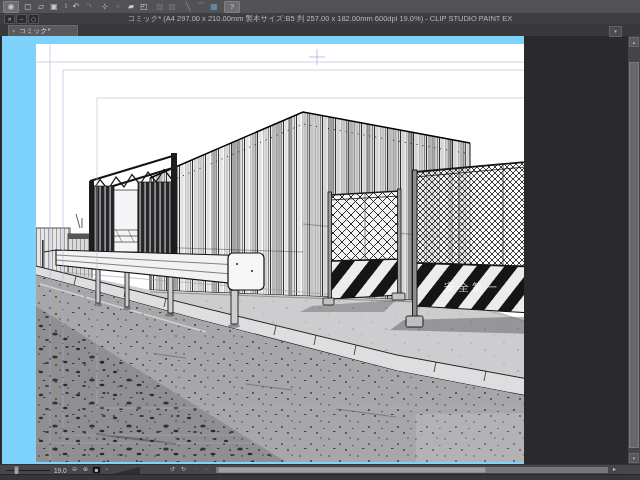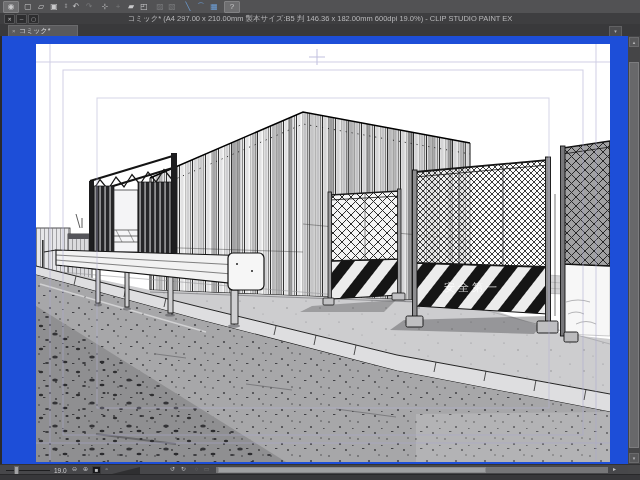--- a/index.html
+++ b/index.html
@@ -21,21 +21,21 @@
   .title-text{position:absolute;left:0;right:0;top:0;height:11px;line-height:11px;text-align:center;
         font-size:7.5px;color:#b8b8ba;white-space:nowrap;}
   
   .tabbar{left:0;top:24px;width:640px;height:12px;background:#39393b;}
   .tab{position:absolute;left:8px;top:1px;width:70px;height:11px;background:#5a5a5c;border:1px solid #6a6a6c;
        border-bottom:none;color:#d8d8da;font-size:7px;line-height:10px;padding-left:10px;box-sizing:border-box;}
   .tab .tclose{position:absolute;left:3px;top:0;font-size:6px;color:#a8a8aa;}
   .tabmenu{position:absolute;right:18px;top:2px;width:11px;height:9px;background:#4c4c4e;border:1px solid #616163;
        color:#b0b0b2;font-size:5px;line-height:8px;text-align:center;}
   
-  .canvas-area{left:2px;top:36px;width:626px;height:428px;background:#1d4ed8;overflow:hidden;}
+  .canvas-area{left:2px;top:36px;width:522px;height:428px;background:#7dd3fc;overflow:hidden;}
   .page{position:absolute;left:34px;top:8px;width:574px;height:418px;background:#ffffff;}
   
   .vscroll{left:628px;top:36px;width:12px;height:428px;background:#454547;}
   .vbtn{position:absolute;left:1px;width:10px;height:10px;background:#58585a;border:1px solid #6a6a6c;
         color:#b5b5b7;font-size:5px;line-height:9px;text-align:center;box-sizing:border-box;}
   .vthumb{position:absolute;left:1px;top:26px;width:10px;height:386px;background:#68686a;border:1px solid #7c7c7e;box-sizing:border-box;}
   
   .bottombar{left:0;top:464px;width:640px;height:10px;background:#47474a;border-top:1px solid #323234;}
   .zslider-track{position:absolute;left:6px;top:5px;width:44px;height:1px;background:#1e1e20;}
   .zslider-handle{position:absolute;left:14px;top:1px;width:3px;height:8px;background:#a2a2a4;border:1px solid #666;}
@@ -71,21 +71,21 @@
   <span class="tbtn blue" style="left:182px">╲</span>
   <span class="tbtn blue" style="left:195px">⌒</span>
   <span class="tbtn blue" style="left:208px">▦</span>
   <span class="tbtn raised" style="left:224px">?</span>
 </div>
 
 <div class="abs titlebar">
   <span class="wbtn" style="left:4px">✕</span>
   <span class="wbtn" style="left:16px">─</span>
   <span class="wbtn" style="left:28px">▢</span>
-  <span class="title-text">コミック* (A4 297.00 x 210.00mm 製本サイズ:B5 判 146.36 x 182.00mm 600dpi 19.0%) - CLIP STUDIO PAINT EX</span>
+  <span class="title-text">コミック* (A4 297.00 x 210.00mm 製本サイズ:B5 判 257.00 x 182.00mm 600dpi 19.0%) - CLIP STUDIO PAINT EX</span>
 </div>
 
 <div class="abs tabbar">
   <div class="tab">
     <span class="tclose">×</span>
     <span>コミック*</span>
   </div>
   <span class="tabmenu">▾</span>
 </div>
 

